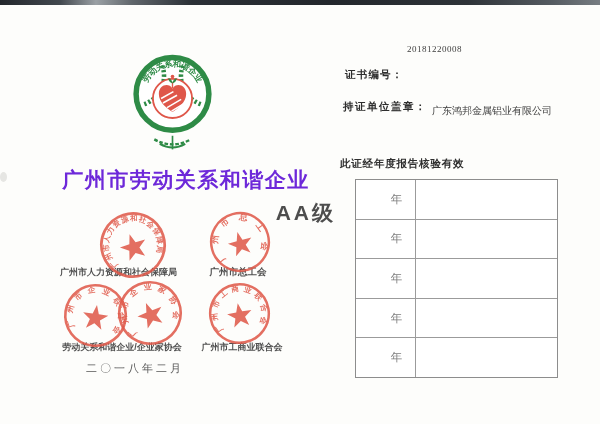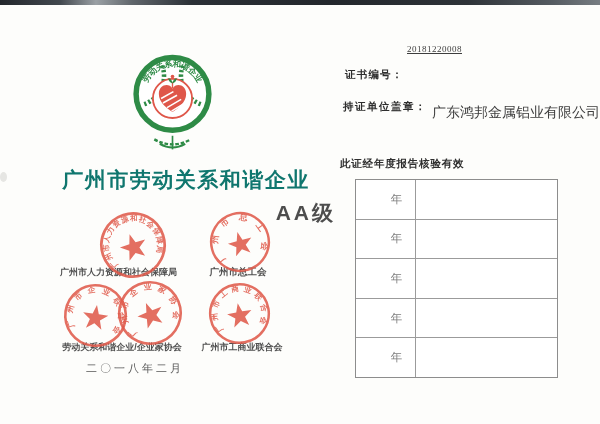--- a/index.html
+++ b/index.html
@@ -14,21 +14,21 @@
                #2b3036 32%,#23272c 55%,#2e3338 78%,#555b61 92%,#777d82 100%);}
   .scan-smudge{position:absolute;left:0;top:172px;width:7px;height:10px;
     background:#e6e6e3;border-radius:50%;}
 
   
   .logo{position:absolute;left:127px;top:52px;width:91px;height:102px;}
   .logo svg{width:100%;height:100%;display:block;}
   .ring-text{font-family:"Liberation Sans",sans-serif;font-weight:bold;}
 
   .title1{position:absolute;left:36px;top:166px;width:300px;text-align:center;
-    font-size:21px;font-weight:600;letter-spacing:1.5px;color:#0f766e;}
+    font-size:21px;font-weight:600;letter-spacing:1.5px;color:#6d28d9;}
   .title2{position:absolute;left:36px;top:199px;width:300px;text-align:right;
     font-size:21px;font-weight:600;letter-spacing:3px;color:#4d4d4d;}
 
   .issuer{position:absolute;z-index:1;font-weight:bold;color:#4e4e4e;
     text-align:center;white-space:nowrap;}
   .issuer-1a{left:60px;top:266px;width:114px;font-size:9px;}
   .issuer-1b{left:207px;top:266px;width:62px;font-size:9.5px;}
   .issuer-2a{left:56px;top:341px;width:132px;font-size:9px;}
   .issuer-2b{left:200px;top:341px;width:84px;font-size:9px;}
 
@@ -43,22 +43,22 @@
   .issue-date{position:absolute;left:86px;top:361px;width:170px;
     font-size:11px;letter-spacing:3px;color:#565656;}
 
   
   .lbl{position:absolute;font-weight:bold;color:#2e2e2e;font-size:10.5px;
     letter-spacing:1.2px;white-space:nowrap;}
   .cert-no-label{left:345px;top:40px;margin-top:28px;}
   .holder-label{left:343px;top:100px;letter-spacing:1.5px;}
   .validity-note{left:340px;top:157px;letter-spacing:.8px;}
   .val{position:absolute;font-family:"Liberation Serif",serif;color:#3d3d3d;white-space:nowrap;}
-  .cert-no-value{left:407px;top:44px;font-size:9px;letter-spacing:.5px;text-decoration:underline;}
-  .holder-value{left:432px;top:104px;font-size:14px;}
+  .cert-no-value{left:407px;top:44px;font-size:9px;letter-spacing:.5px;}
+  .holder-value{left:432px;top:104px;font-size:10px;}
 
   .year-table{position:absolute;left:355px;top:179px;width:203px;height:199px;
     border:1px solid #8d8d8d;box-sizing:border-box;display:flex;flex-direction:column;
     background:#fff;}
   .yrow{flex:1;display:flex;border-bottom:1px solid #9b9b9b;}
   .yrow:last-child{border-bottom:none;}
   .ycell1{width:60px;border-right:1px solid #9b9b9b;box-sizing:border-box;
     display:flex;align-items:center;justify-content:center;padding-left:22px;
     font-size:11.5px;color:#7d7d7d;}
   .ycell2{flex:1;}

